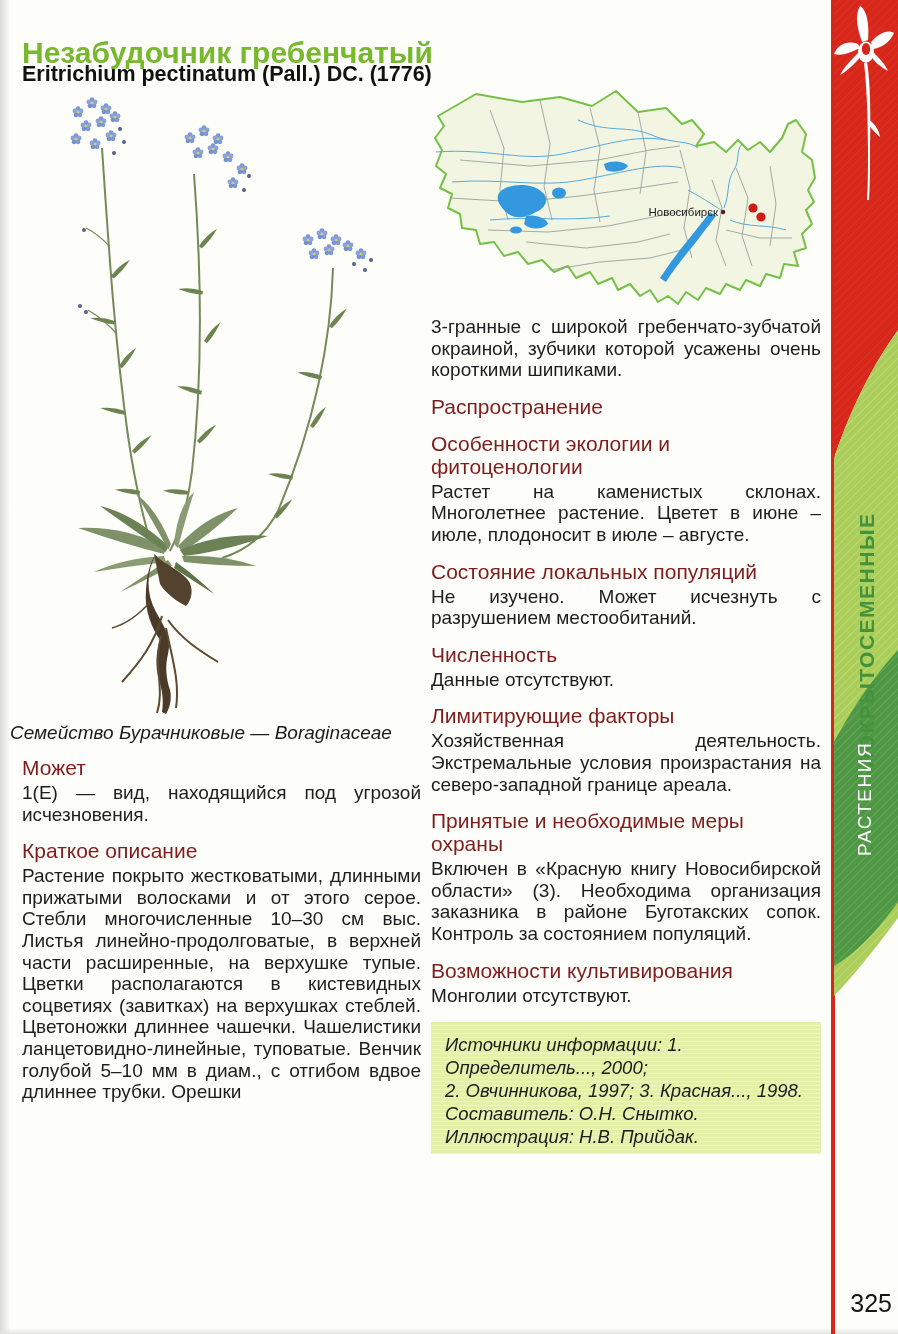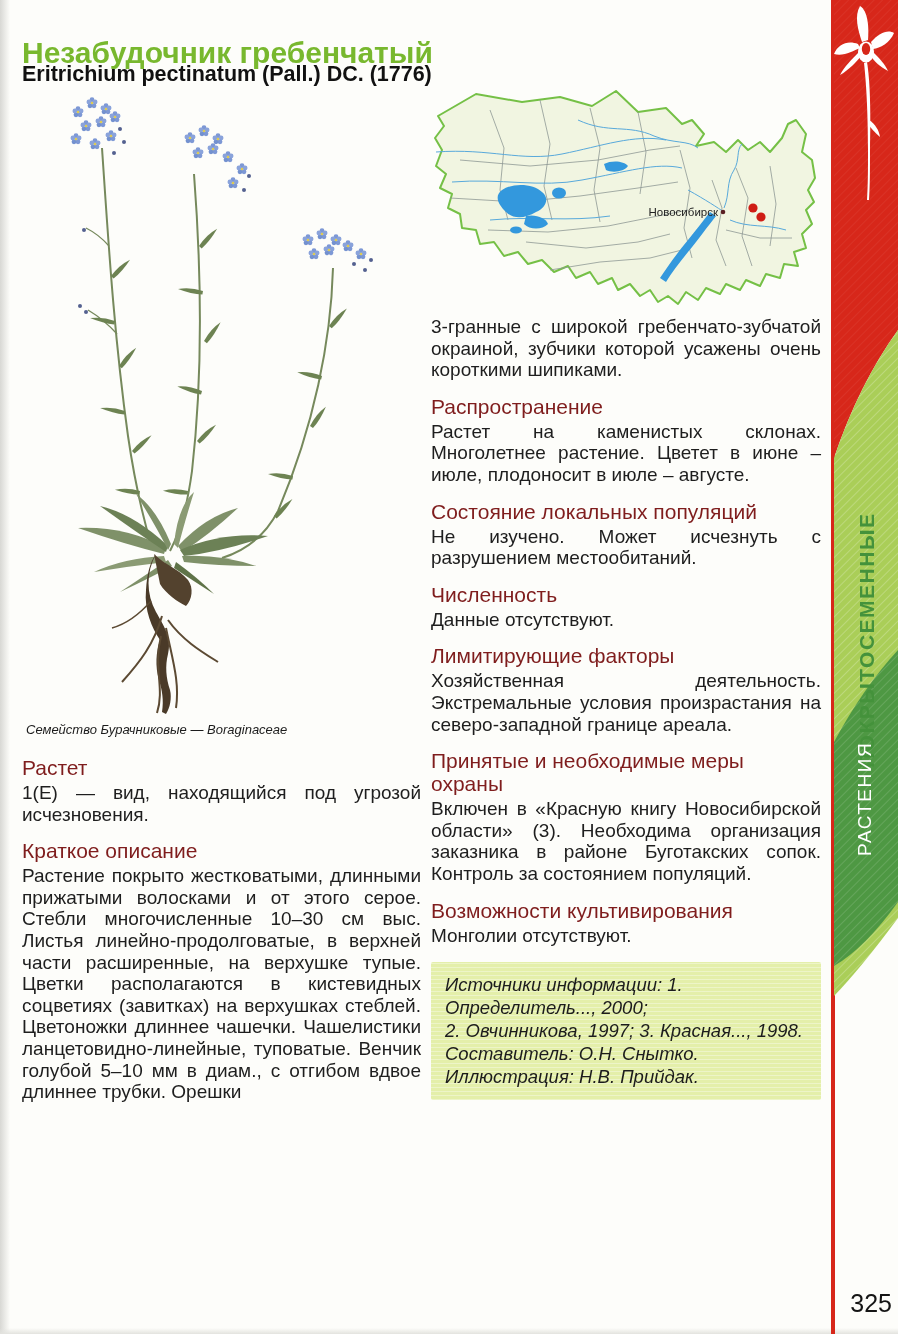--- a/index.html
+++ b/index.html
@@ -14,37 +14,37 @@
     background:linear-gradient(90deg,#d8d8d4,rgba(255,255,255,0));}
   .bottom-edge{position:absolute;left:0;bottom:0;width:898px;height:6px;
     background:linear-gradient(0deg,#e3e3df,rgba(255,255,255,0));}
 
   
   .title{position:absolute;left:22px;top:36px;width:430px;
     font-size:30px;font-weight:bold;color:#78b82e;letter-spacing:0;}
   .latin{position:absolute;left:22px;top:62px;width:430px;
     font-size:21.5px;font-weight:bold;color:#111;}
   .plant{position:absolute;left:16px;top:96px;}
-  .family-caption{position:absolute;left:26px;top:722px;width:400px;
-    font-size:13px;font-style:italic;color:#1c1c1c;}
+  .family-caption{position:absolute;left:10px;top:722px;width:400px;
+    font-size:19px;font-style:italic;color:#1c1c1c;}
   .left-flow{position:absolute;left:22px;top:756px;width:399px;}
 
   h3.sec{font-size:21px;line-height:23px;font-weight:normal;color:#7f1d1d;
     margin:14px 0 3px 0;}
   h3.sec:first-child{margin-top:0;}
   p.body{font-size:19px;line-height:21.6px;margin:0;color:#1e1e1e;
     text-align:justify;}
 
   
   .map-wrap{position:absolute;left:430px;top:90px;}
   .right-flow{position:absolute;left:431px;top:316px;width:390px;}
 
   .sources{margin-top:16px;background:#e4efaa;
     background-image:repeating-linear-gradient(0deg,rgba(255,255,255,.35) 0 1.5px,rgba(255,255,255,0) 1.5px 4px);
-    border-radius:2px;padding:11px 14px 12px 14px;}
+    border-radius:2px;padding:11px 14px 6px 14px;}
   .sources div{font-size:18.5px;line-height:23px;font-style:italic;color:#1c1c1c;}
 
   
   .sidebar{position:absolute;right:0;top:0;width:67px;height:1334px;}
   .page-num{position:absolute;left:840px;top:1289px;width:52px;
     font-size:25px;color:#151515;text-align:right;}
 </style>
 </head>
 <body>
 
@@ -164,21 +164,21 @@
     <use href="#bud" transform="translate(355,164)"></use>
     <use href="#bud" transform="translate(349,174)"></use>
     <use href="#bud" transform="translate(338,168)"></use>
   </g>
 </svg>
 </div>
 
 <div class="family-caption">Семейство Бурачниковые — Boraginaceae</div>
 
 <div class="left-flow">
-  <h3 class="sec">Растет</h3>
+  <h3 class="sec">Может</h3>
   <p class="body">1(E) — вид, находящийся под угрозой исчезновения.</p>
   <h3 class="sec">Краткое описание</h3>
   <p class="body">Растение покрыто жестковатыми, длинными прижатыми волосками и от этого серое. Стебли многочисленные 10–30 см выс. Листья линейно-продолговатые, в верхней части расширенные, на верхушке тупые. Цветки располагаются в кистевидных соцветиях (завитках) на верхушках стеблей. Цветоножки длиннее чашечки. Чашелистики ланцетовидно-линейные, туповатые. Венчик голубой 5–10 мм в диам., с отгибом вдвое длиннее трубки. Орешки</p>
 </div>
 
 <div class="map-wrap">
 <svg width="392" height="222" viewBox="0 0 392 222" xmlns="http://www.w3.org/2000/svg">
 
   <path d="M46,4 L92,12 L130,7 L162,16 L186,1 L208,22 L236,18 L252,34 L262,30 L274,44 L266,56
     L284,52 L296,62 L308,50 L318,60 L330,52 L340,62 L352,48 L358,34 L366,30 L376,44 L372,62
@@ -233,20 +233,21 @@
     <circle cx="331" cy="127" r="4.6" fill="#cf1d15"></circle>
   </g>
 </svg>
 </div>
 
 <div class="right-flow">
   <p class="body">3-гранные с широкой гребенчато-зубчатой окраиной, зубчики которой усажены очень короткими шипиками.</p>
 
   <h3 class="sec">Распространение</h3>
 
+  <h3 class="sec">Особенности экологии и фитоценологии</h3>
   <p class="body">Растет на каменистых склонах. Многолетнее растение. Цветет в июне – июле, плодоносит в июле – августе.</p>
 
   <h3 class="sec">Состояние локальных популяций</h3>
   <p class="body">Не изучено. Может исчезнуть с разрушением местообитаний.</p>
 
   <h3 class="sec">Численность</h3>
   <p class="body">Данные отсутствуют.</p>
 
   <h3 class="sec">Лимитирующие факторы</h3>
   <p class="body">Хозяйственная деятельность. Экстремальные условия произрастания на северо-западной границе ареала.</p>

